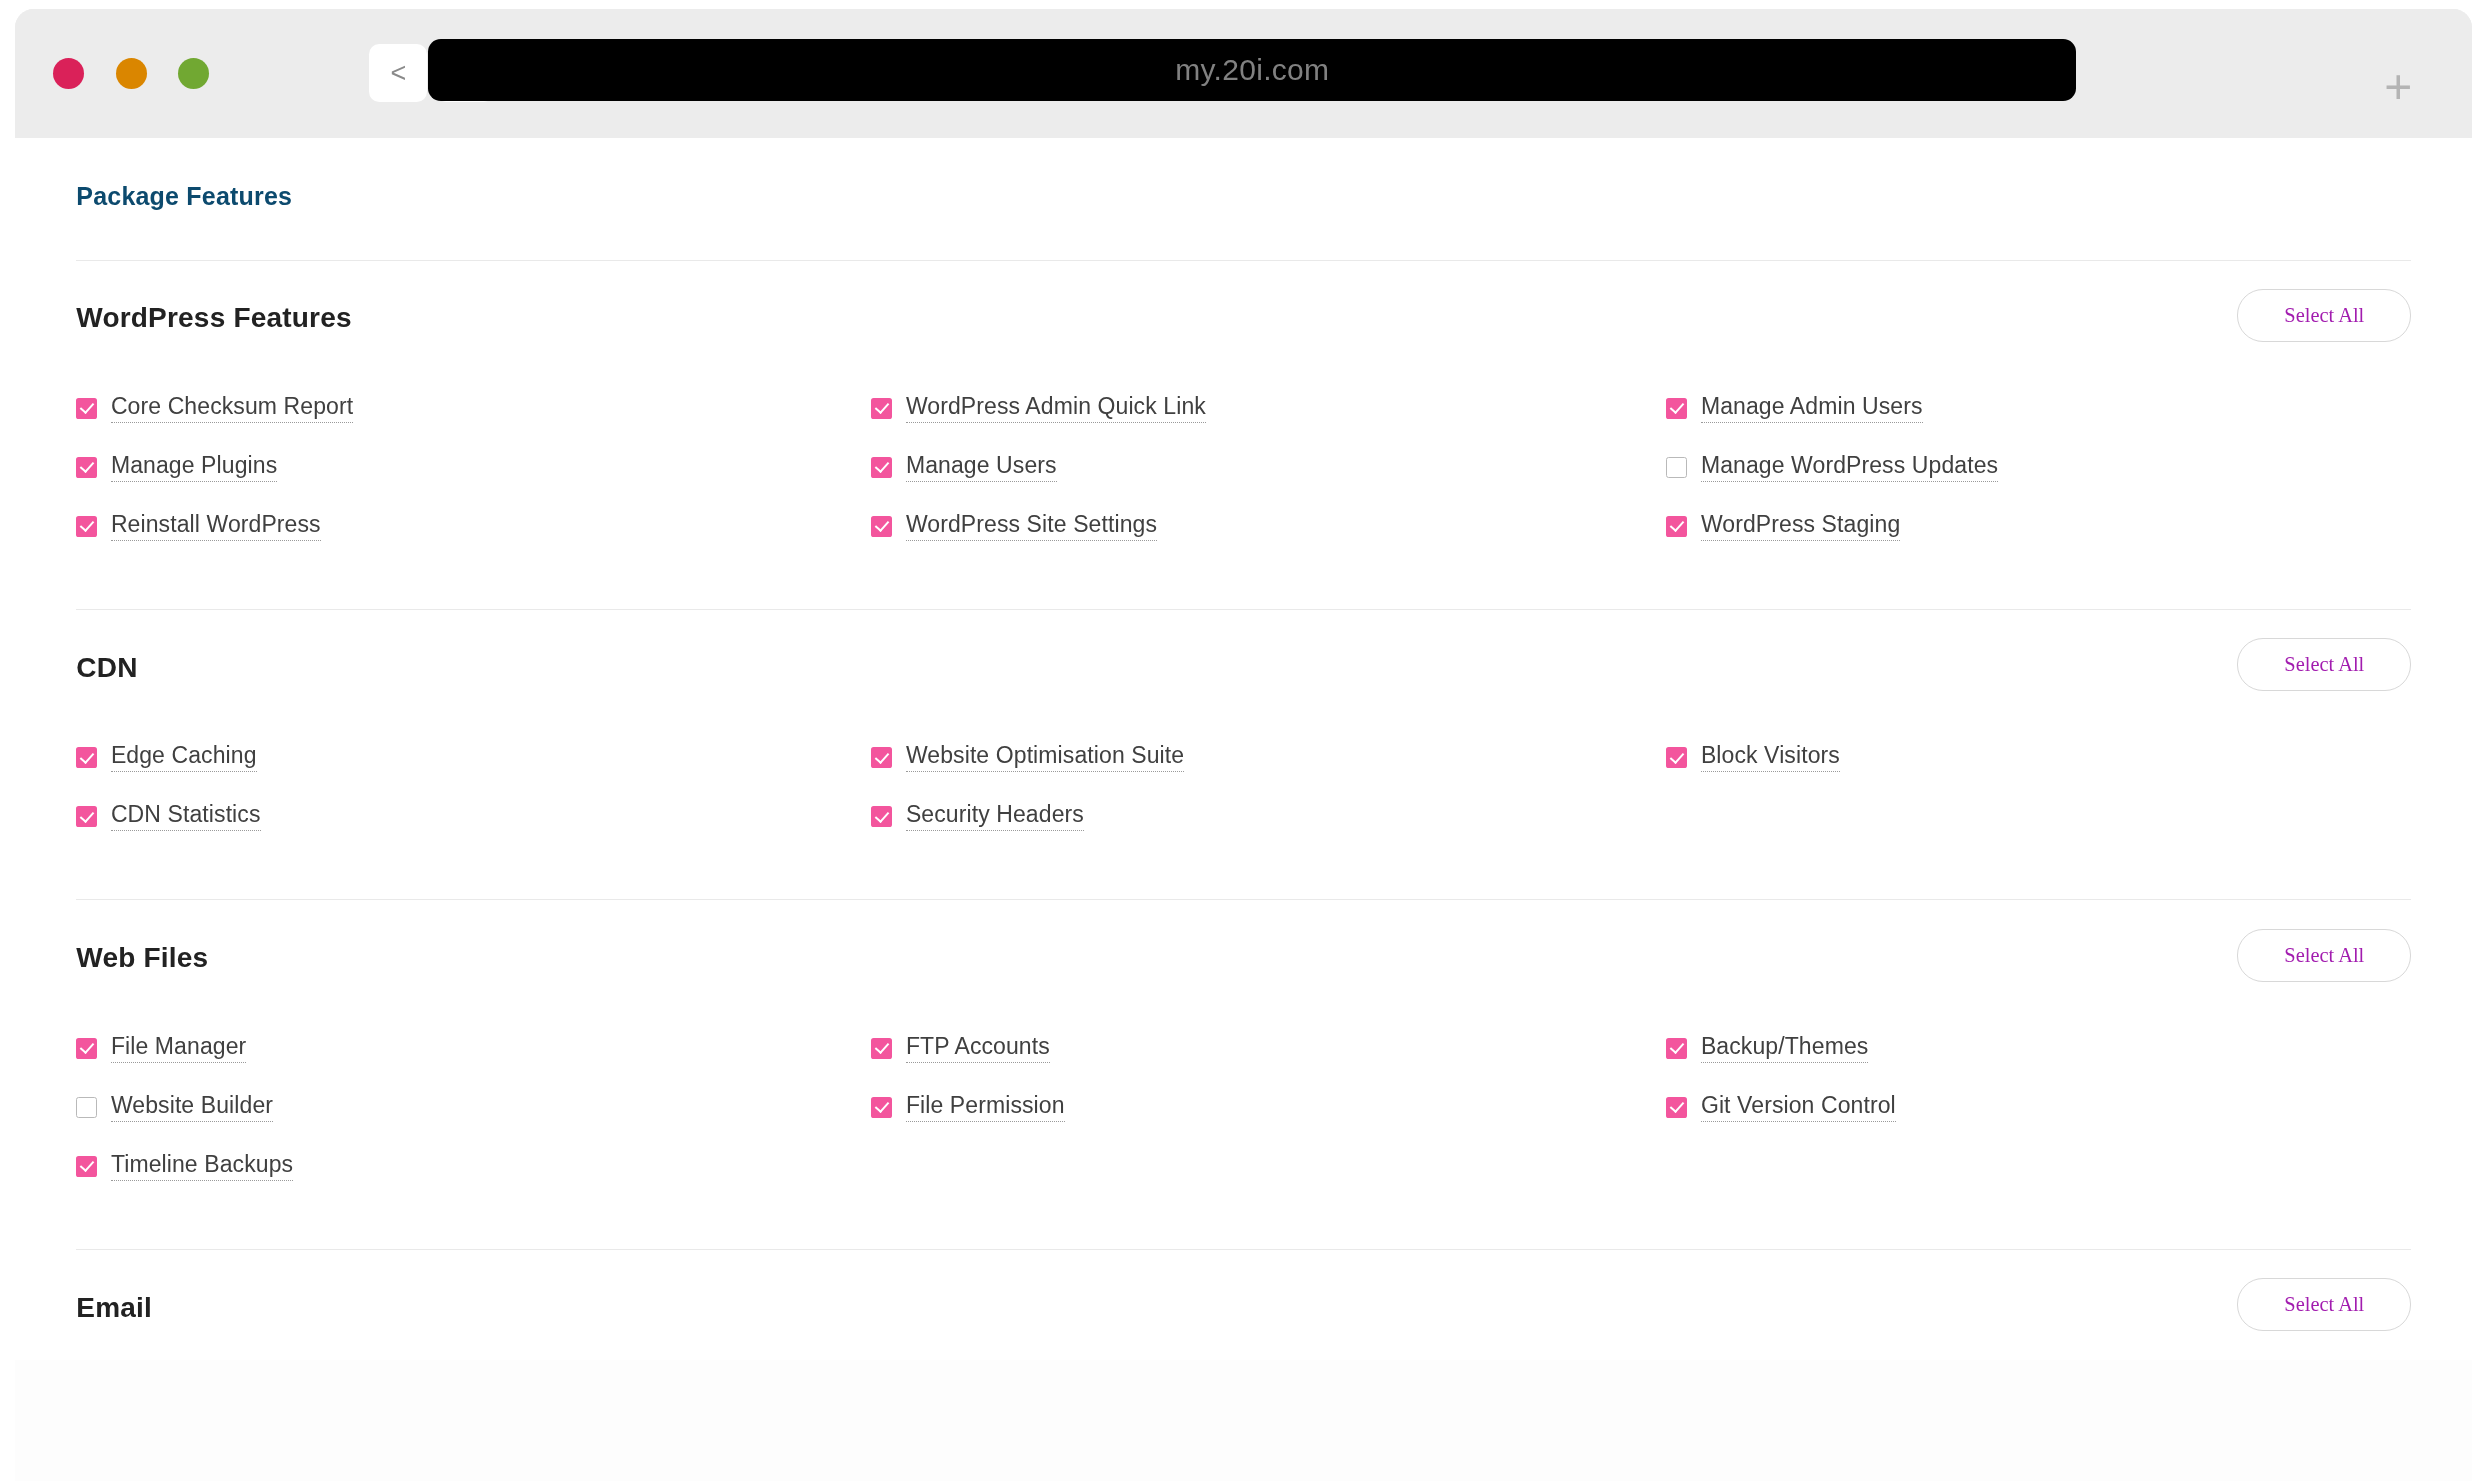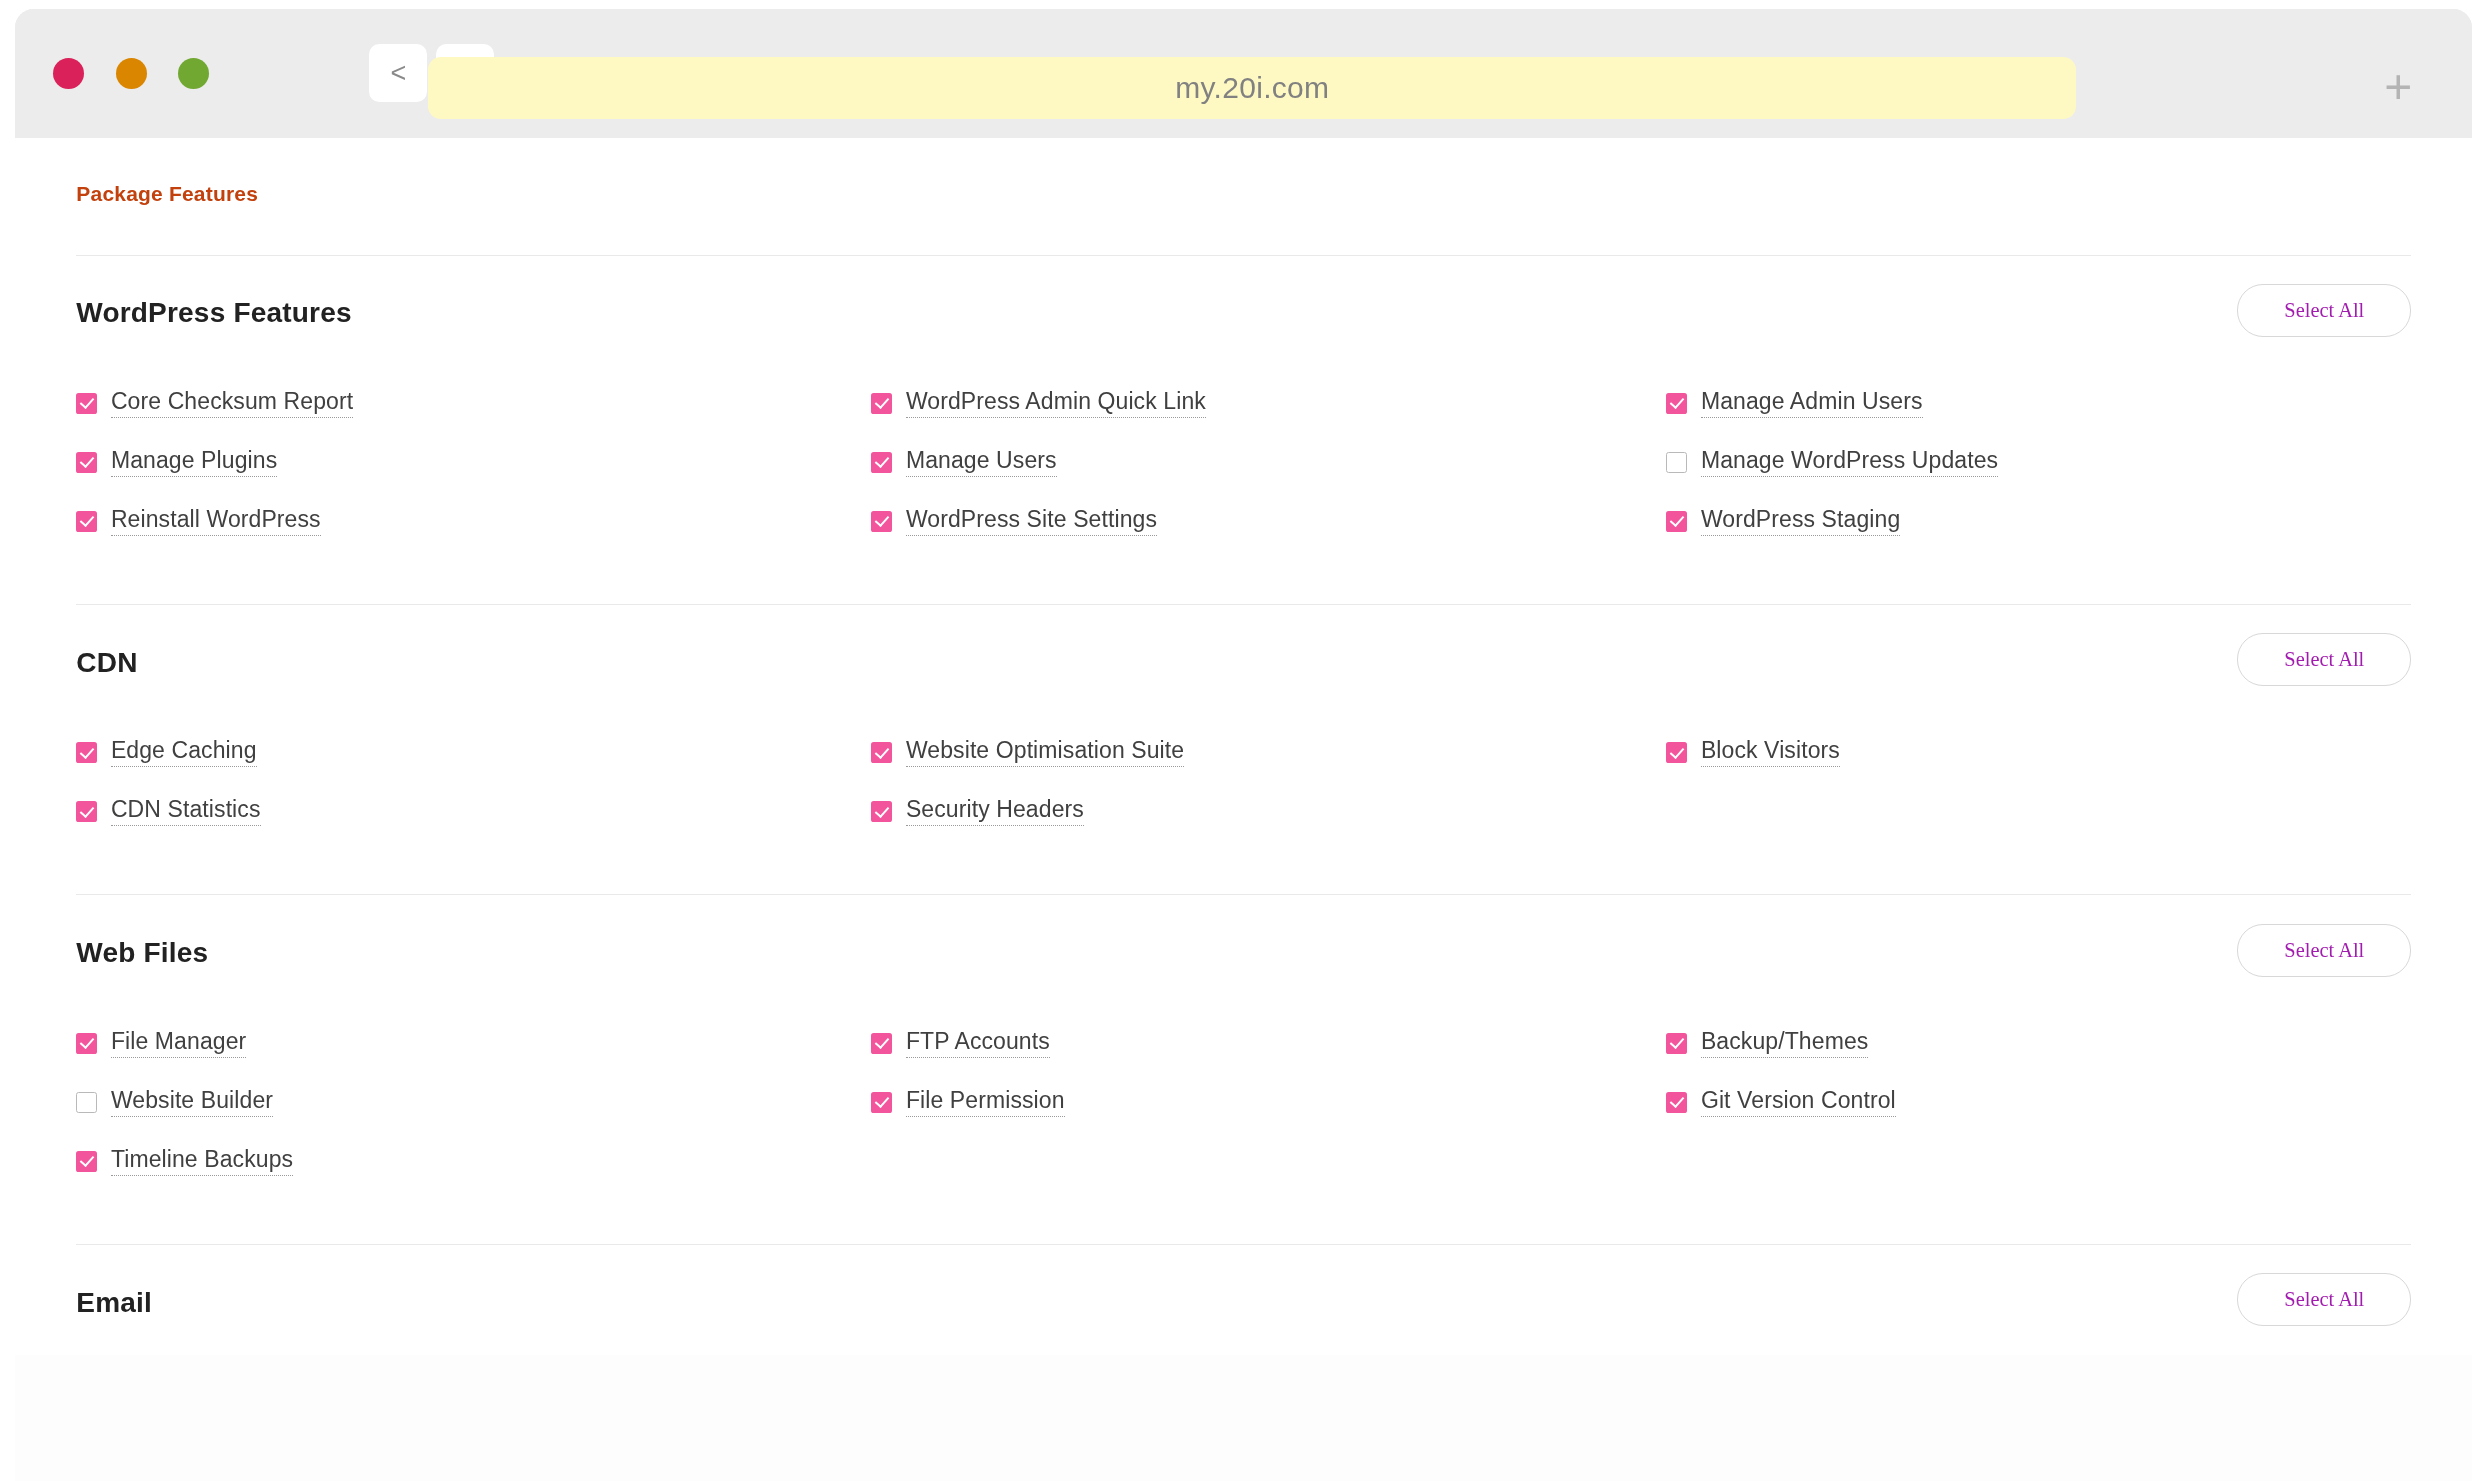--- a/index.html
+++ b/index.html
@@ -58,24 +58,24 @@
     justify-content: center;
     color: #8a8a8a;
     font-size: 27px;
     font-family: "Liberation Sans", sans-serif;
     line-height: 1;
   }
 
   .url-bar {
     position: absolute;
     left: 413px;
-    top: 48px;
+    top: 30px;
     width: 1648px;
     height: 62px;
-    background: #fef9c3;
+    background: #000000;
     border-radius: 12.8px;
     display: flex;
     align-items: center;
     justify-content: center;
   }
   .url-text {
     font-size: 30px;
     color: #818181;
     font-family: "Liberation Sans", sans-serif;
     letter-spacing: 0.3px;
@@ -108,23 +108,23 @@
   .content-card {
     position: absolute;
     left: 0;
     top: 0;
     right: 0;
     background: #ffffff;
     padding: 0 61px;
   }
 
   .page-title {
-    font-size: 21px;
+    font-size: 25px;
     font-weight: bold;
-    color: #c2410c;
+    color: #0c4a6e;
     letter-spacing: 0.2px;
     padding-top: 44px;
   }
 
   .hr {
     height: 0.9px;
     background: #e9e9e9;
     margin: 49px 0 0 0;
   }
 

